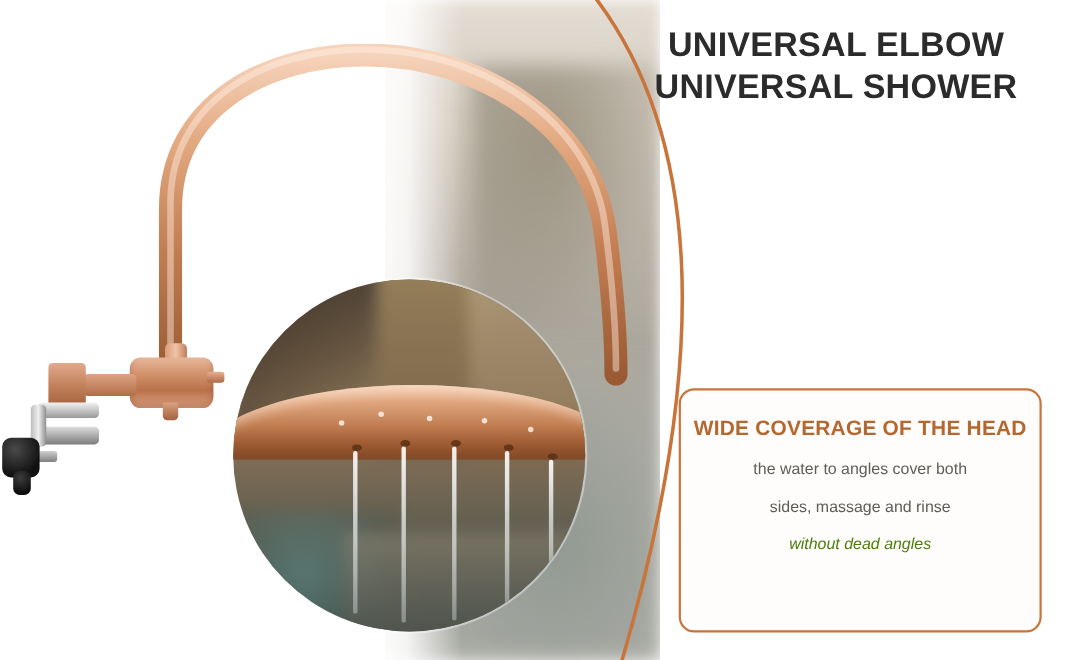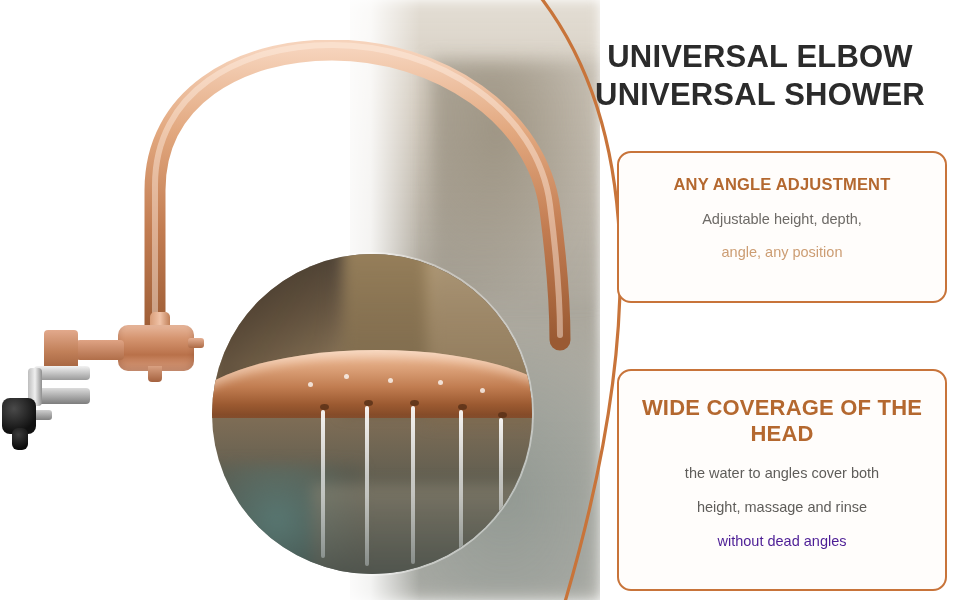--- a/index.html
+++ b/index.html
@@ -212,21 +212,21 @@
   .divider-arc {
     position: absolute;
     left: 470px; top: -6px;
     width: 230px; height: 612px;
     pointer-events: none;
   }
 
   
   .right {
     position: absolute;
-    left: 560px; top: 16px;
+    left: 560px; top: 0;
     width: 410px; height: 532px;
   }
   .headline {
     position: absolute;
     left: 0; top: 22px;
     width: 400px;
     text-align: center;
     color: #2b2b2b;
     font-size: 31px;
     font-weight: bold;
@@ -244,29 +244,29 @@
   }
   .card-1 { top: 135px; height: 152px; }
   .card-2 { top: 353px; height: 222px; }
   .card-title {
     margin-top: 22px;
     font-size: 16.5px;
     font-weight: bold;
     color: #b4682f;
     letter-spacing: 0.2px;
   }
-  .card-2 .card-title { margin-top: 24px; font-size: 22px; }
+  .card-2 .card-title { margin-top: 24px; font-size: 19px; }
   .card-line {
     margin-top: 17px;
     font-size: 14.5px;
     color: #6d6a66;
   }
   .card-line.accent { color: #cc9d73; }
   .card-2 .card-line { margin-top: 18px; color: #5f5d5a; }
-  .card-2 .card-line.accent { color: #4c1d95; }
+  .card-2 .card-line.accent { color: #4d7c0f; font-style: italic; }
 </style>
 </head>
 <body>
 
 <div class="page">
 
   <div class="photo-area">
     <div class="bg-blur"></div>
     <div class="bg-blur2"></div>
     <div class="bg-blur3"></div>
@@ -339,27 +339,22 @@
   <svg class="divider-arc" viewBox="0 0 230 612">
     <path d="M60,-10 C170,120 178,330 92,618" fill="none" stroke="#c8743a" stroke-width="3.2"></path>
   </svg>
 
   <div class="right">
     <div class="headline">
       <div>UNIVERSAL ELBOW</div>
       <div>UNIVERSAL SHOWER</div>
     </div>
 
-    <div class="card card-1">
-      <div class="card-title">ANY ANGLE ADJUSTMENT</div>
-      <div class="card-line">Adjustable height, depth,</div>
-      <div class="card-line accent">angle, any position</div>
-    </div>
 
     <div class="card card-2">
       <div class="card-title">WIDE COVERAGE OF THE HEAD</div>
       <div class="card-line">the water to angles cover both</div>
-      <div class="card-line">height, massage and rinse</div>
+      <div class="card-line">sides, massage and rinse</div>
       <div class="card-line accent">without dead angles</div>
     </div>
   </div>
 
 </div>
 
 </body></html>

